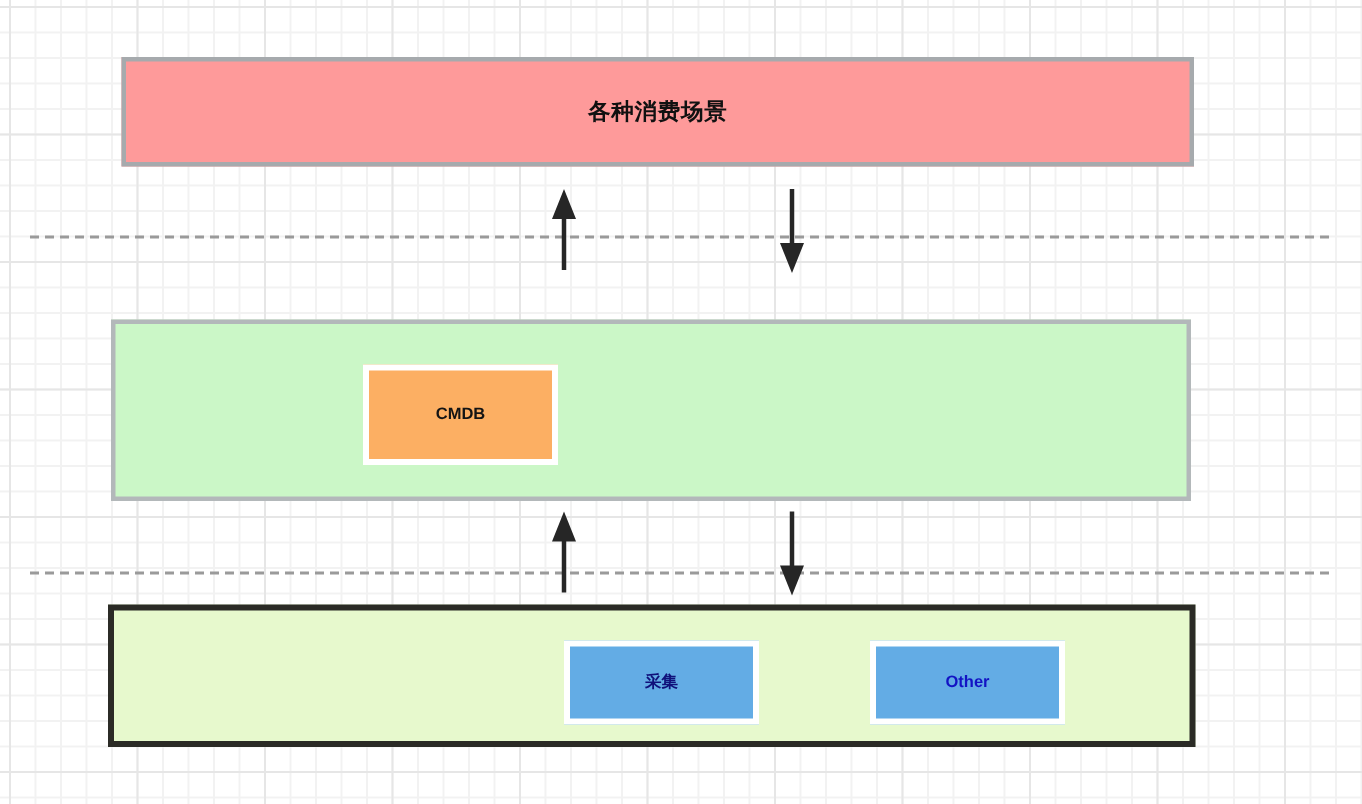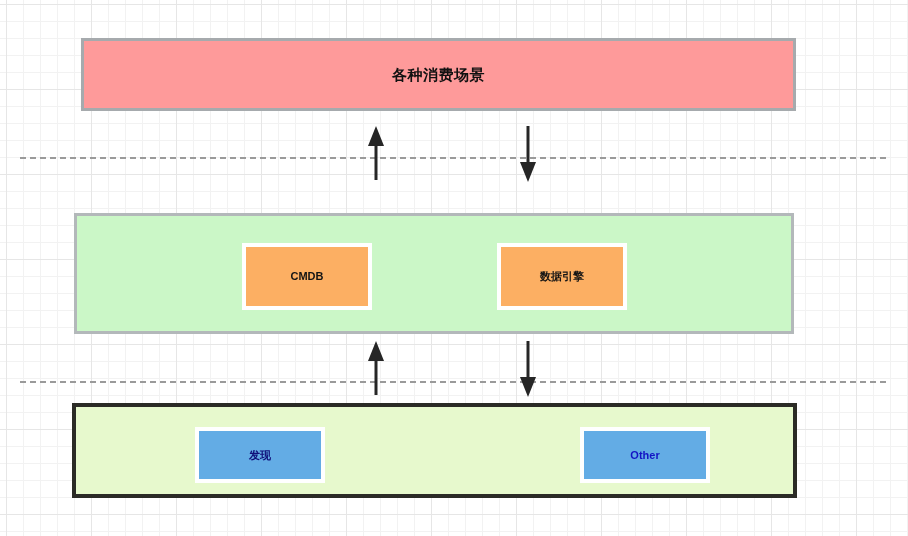--- a/index.html
+++ b/index.html
@@ -157,40 +157,37 @@
     <line class="arrow-line" x1="14" y1="0" x2="14" y2="40"></line>
     <polygon class="arrow-head" points="14,56 6,36 22,36"></polygon>
   </svg>
 
   <div class="layer layer-platform"></div>
 
   <div class="node node-orange node-cmdb">
     <span>CMDB</span>
   </div>
 
-  <div class="node node-orange node-engine">
-    <span>数据引擎</span>
-  </div>
 
   <div class="divider divider-lower"></div>
 
   <svg class="arrow-svg arrow-up-2" width="28" height="56">
     <line class="arrow-line" x1="14" y1="54" x2="14" y2="14"></line>
     <polygon class="arrow-head" points="14,0 6,20 22,20"></polygon>
   </svg>
 
   <svg class="arrow-svg arrow-down-2" width="28" height="56">
     <line class="arrow-line" x1="14" y1="0" x2="14" y2="40"></line>
     <polygon class="arrow-head" points="14,56 6,36 22,36"></polygon>
   </svg>
 
   <div class="layer layer-collection"></div>
 
-  <div class="node node-blue node-discover">
-    <span>发现</span>
+
+  <div class="node node-blue node-collect">
+    <span>采集</span>
   </div>
-
 
   <div class="node node-blue node-other">
     <span>Other</span>
   </div>
 
 </div>
 
 </body></html>

